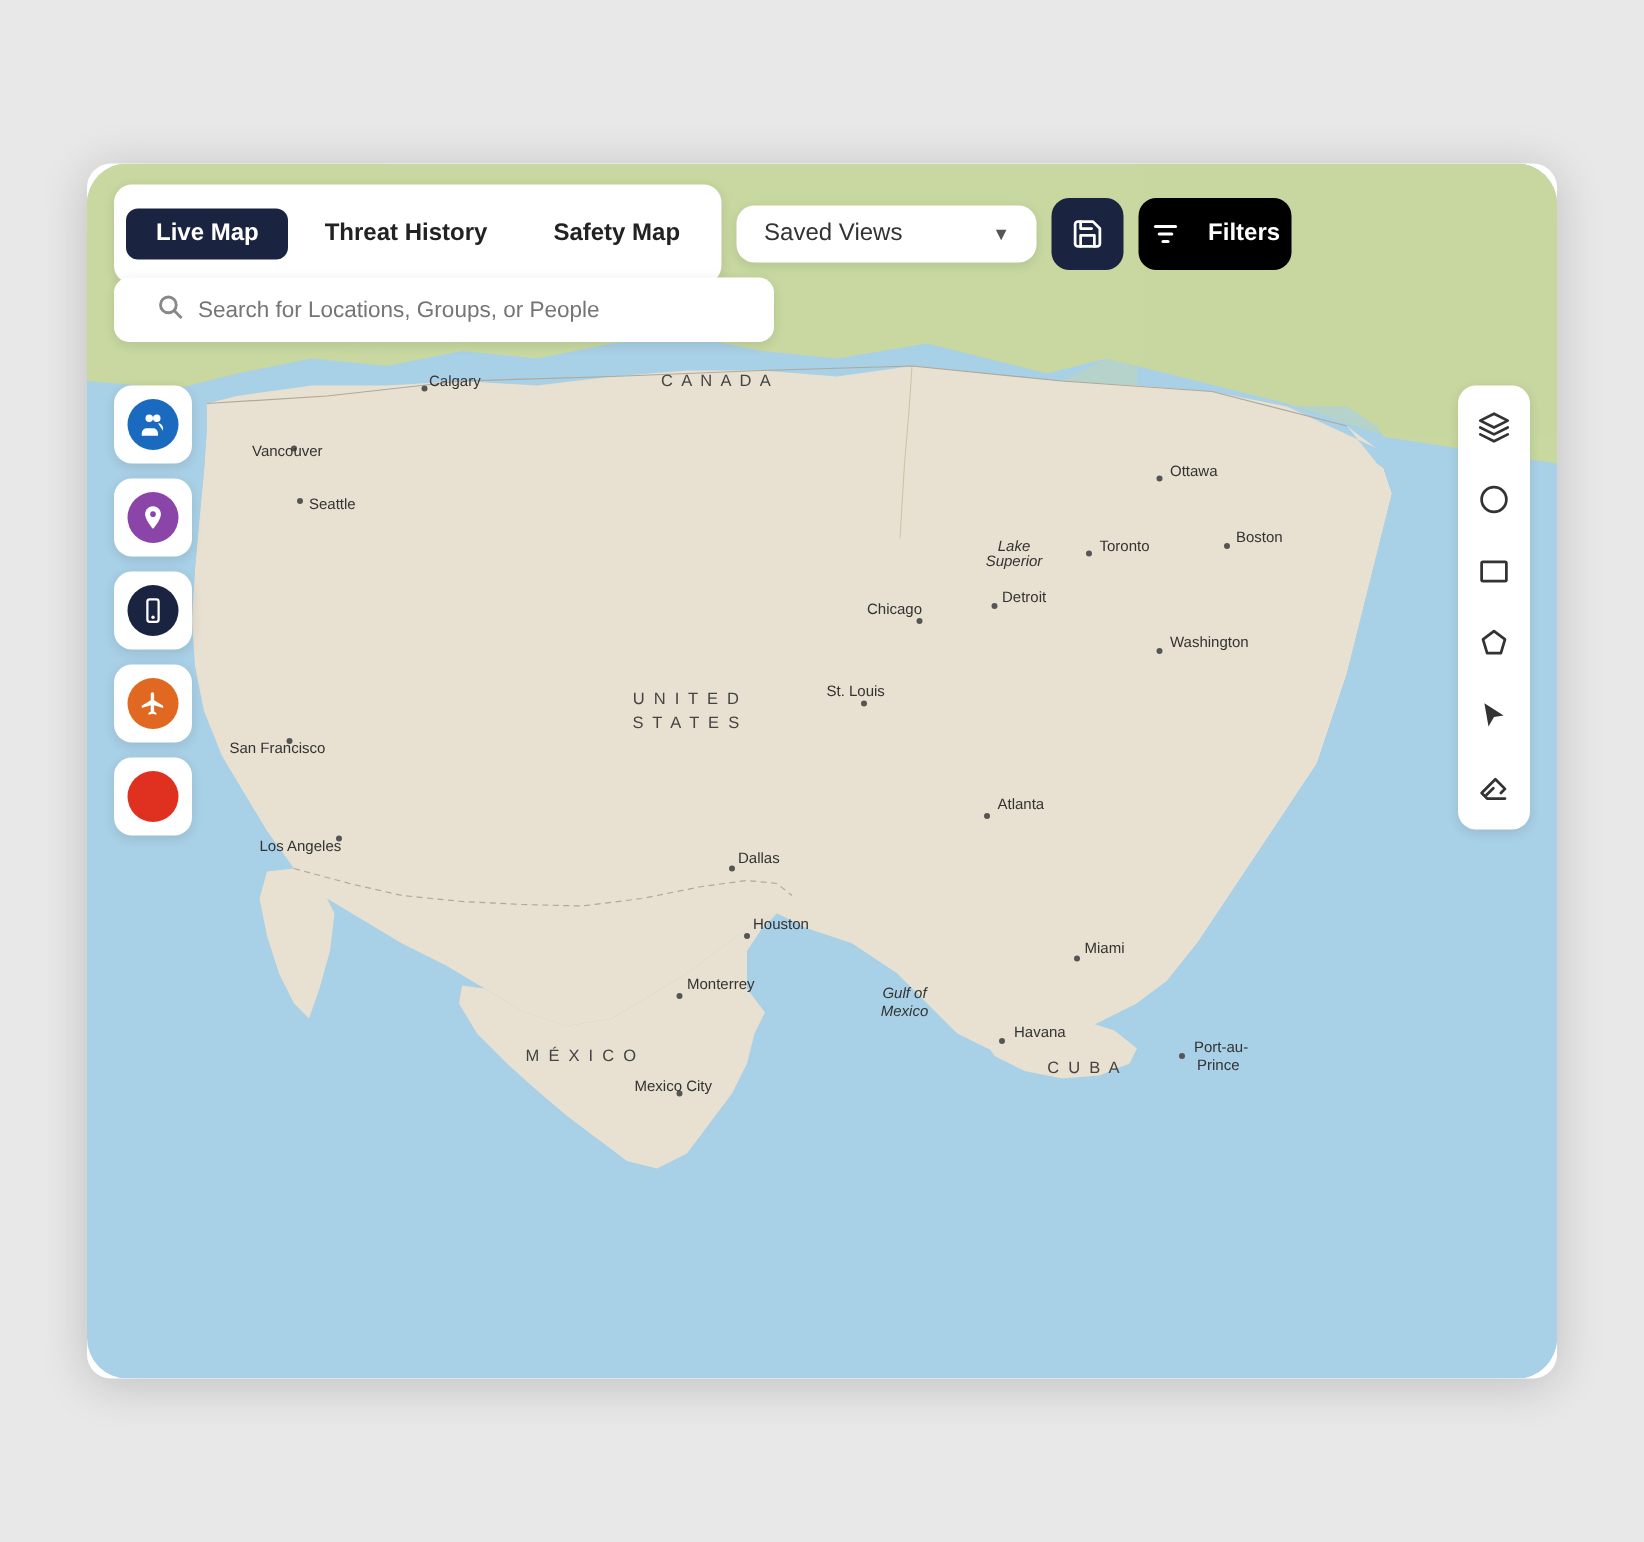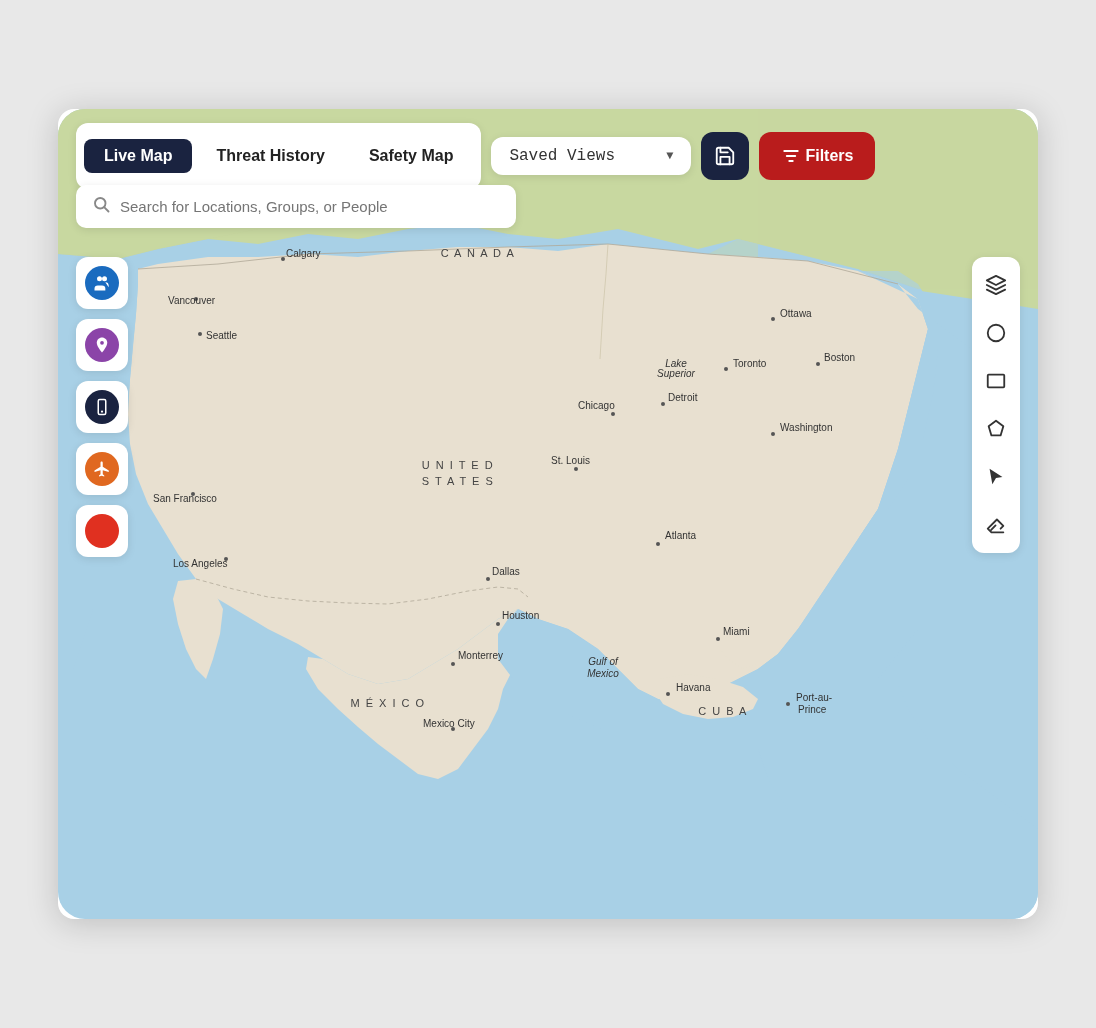--- a/index.html
+++ b/index.html
@@ -64,65 +64,64 @@
       border-radius: 12px;
       padding: 10px 18px;
       font-size: 16px;
       font-weight: 500;
       color: #333;
       cursor: pointer;
       border: none;
       min-width: 200px;
       box-shadow: 0 2px 8px rgba(0,0,0,0.10);
       gap: 12px;
-      font-family: Liberation Mono, monospace;
     }
     .saved-views-dropdown .chevron {
       font-size: 12px;
       color: #555;
     }
     .save-btn {
       background: #1a2340;
       color: #fff;
       border: none;
       border-radius: 12px;
       width: 48px;
       height: 48px;
       display: flex;
       align-items: center;
       justify-content: center;
       cursor: pointer;
       font-size: 20px;
     }
     .filters-btn {
-      background: #b91c1c;
+      background: #000000;
       color: #fff;
       border: none;
       border-radius: 12px;
-      padding: 0 22px;
+      padding: 0 8px;
       height: 48px;
       display: flex;
       align-items: center;
-      gap: 4px;
+      gap: 18px;
       font-size: 16px;
       font-weight: 600;
       cursor: pointer;
     }
 
     
     .search-bar {
       position: absolute;
       top: 76px;
       left: 18px;
       z-index: 10;
       background: #fff;
       border-radius: 10px;
       display: flex;
       align-items: center;
-      padding: 10px 16px;
+      padding: 10px 28px;
       gap: 10px;
       width: 440px;
       box-shadow: 0 2px 8px rgba(0,0,0,0.10);
     }
     .search-bar .search-icon {
       color: #888;
       font-size: 18px;
     }
     .search-bar input {
       border: none;

